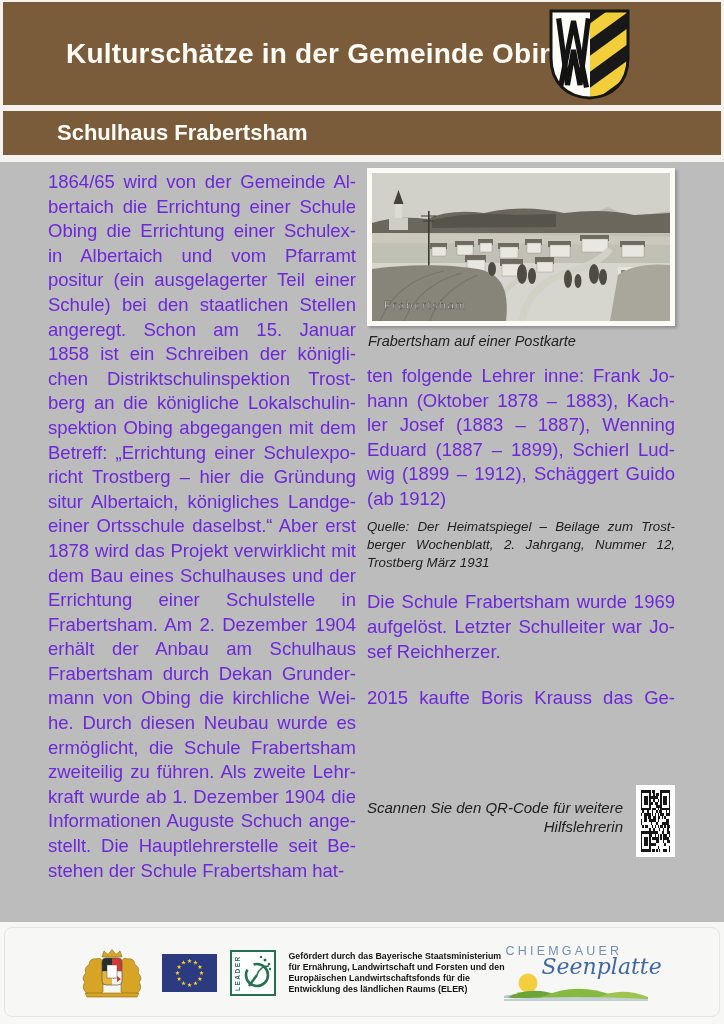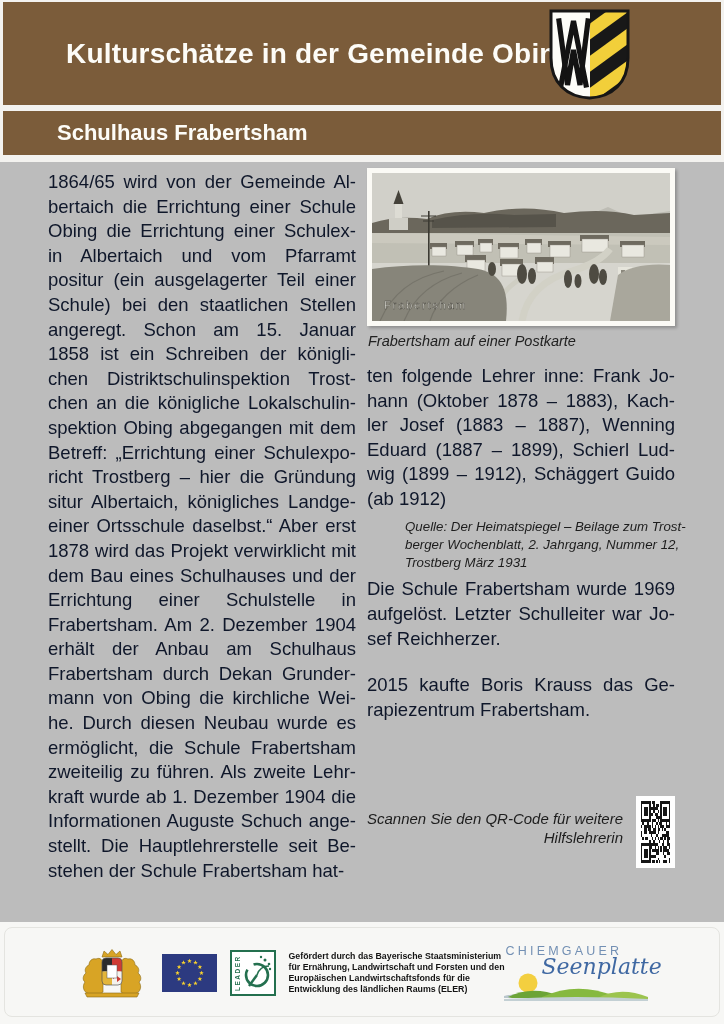--- a/index.html
+++ b/index.html
@@ -27,37 +27,37 @@
   }
   .subtitle{padding-left:54px;font-size:22px;font-weight:bold;color:#fdfcf7;white-space:nowrap;}
   
   .content{
     position:absolute;left:0;right:0;top:162px;height:760px;
     background:var(--content_bg,#bcbcbc);
   }
   .columns{display:flex;padding:8px 49px 0 48px;gap:11px;}
   .col{width:308px;}
   .tline{
-    font-size:18.5px;line-height:24.6px;color:#0f172a;
+    font-size:18.5px;line-height:24.6px;color:#6d28d9;
     white-space:nowrap;text-align:justify;text-align-last:justify;
   }
   .tline.last{text-align-last:left;}
   .postcard{
     margin:-2px 0 0 0;background:#fbfaf5;padding:5px;
     box-shadow:2px 2px 3px rgba(0,0,0,.25);
     text-align:right;
   }
   .postcard svg{display:block;}
   .caption{
     font-style:italic;font-size:14.5px;color:#222;margin:7px 0 0 1px;white-space:nowrap;
   }
   .para{margin-top:15px;}
-  .p1969{margin-top:5px;}
+  .p1969{margin-top:18px;}
   .p2015{margin-top:22px;}
-  .source{margin-top:6px;margin-left:38px;}
+  .source{margin-top:6px;}
   .sline{
     font-style:italic;font-size:13.3px;line-height:18.3px;color:#1d1d1d;
     white-space:nowrap;text-align-last:justify;
   }
   .sline.last{text-align-last:left;}
   .qr-row{margin-top:74px;display:flex;justify-content:flex-end;align-items:flex-start;gap:13px;}
   .qr-label{padding-top:13px;}
   .qline{
     font-style:italic;font-size:15px;line-height:19px;color:#1d1d1d;
     text-align:right;white-space:nowrap;
@@ -144,21 +144,21 @@
     <div class="col">
         <div class="tline">1864/65 wird von der Gemeinde Al-</div>
         <div class="tline">bertaich die Errichtung einer Schule</div>
         <div class="tline">Obing die Errichtung einer Schulex-</div>
         <div class="tline">in Albertaich und vom Pfarramt</div>
         <div class="tline">positur (ein ausgelagerter Teil einer</div>
         <div class="tline">Schule) bei den staatlichen Stellen</div>
         <div class="tline">angeregt. Schon am 15. Januar</div>
         <div class="tline">1858 ist ein Schreiben der königli-</div>
         <div class="tline">chen Distriktschulinspektion Trost-</div>
-        <div class="tline">chen an die königliche Lokalschulin-</div>
+        <div class="tline">berg an die königliche Lokalschulin-</div>
         <div class="tline">spektion Obing abgegangen mit dem</div>
         <div class="tline">Betreff: „Errichtung einer Schulexpo-</div>
         <div class="tline">richt Trostberg – hier die Gründung</div>
         <div class="tline">situr Albertaich, königliches Landge-</div>
         <div class="tline">einer Ortsschule daselbst.“ Aber erst</div>
         <div class="tline">1878 wird das Projekt verwirklicht mit</div>
         <div class="tline">dem Bau eines Schulhauses und der</div>
         <div class="tline">Errichtung einer Schulstelle in</div>
         <div class="tline">Frabertsham. Am 2. Dezember 1904</div>
         <div class="tline">erhält der Anbau am Schulhaus</div>
@@ -262,21 +262,20 @@
         </div>
 
       <div class="para p1969">
           <div class="tline">Die Schule Frabertsham wurde 1969</div>
           <div class="tline">aufgelöst. Letzter Schulleiter war Jo-</div>
           <div class="tline last">sef Reichherzer.</div>
         </div>
 
       <div class="para p2015">
           <div class="tline">2015 kaufte Boris Krauss das Ge-</div>
-          <div class="tline last">rapiezentrum Frabertsham.</div>
         </div>
 
       <div class="qr-row">
         <div class="qr-label">
             <div class="qline">Scannen Sie den QR-Code für weitere</div>
             <div class="qline last">Hilfslehrerin</div>
           </div>
         <div class="qr">
             <i style="grid-area:1/1"></i>
             <i style="grid-area:1/2"></i>

